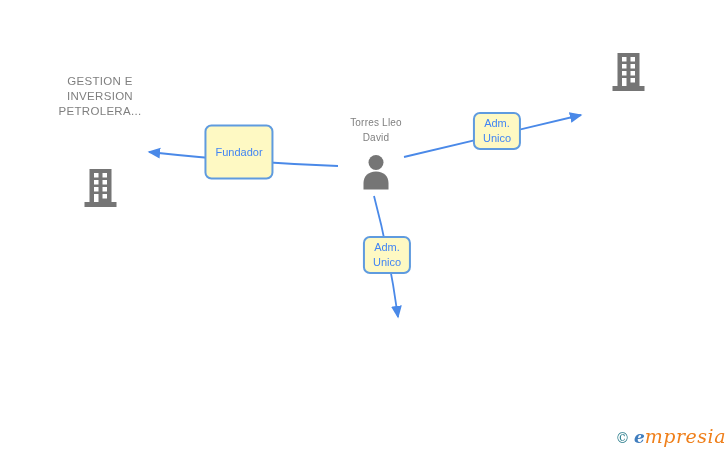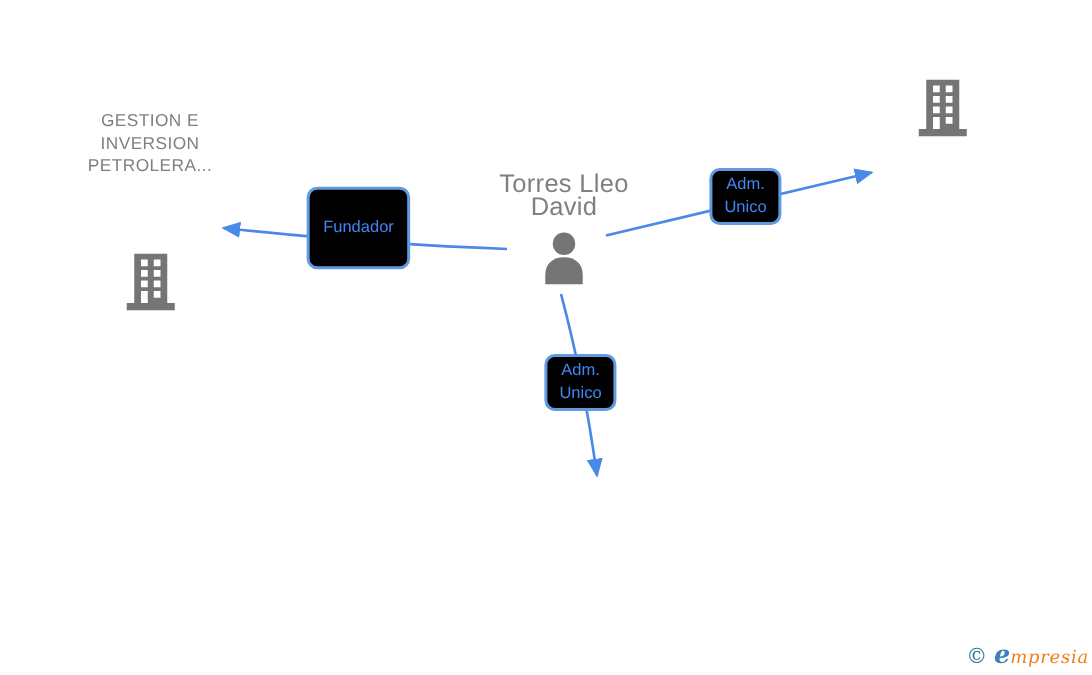--- a/index.html
+++ b/index.html
@@ -9,37 +9,37 @@
   }
   .edges{position:absolute;left:0;top:0;width:728px;height:450px;z-index:1;}
   .node{
     position:absolute;width:160px;display:flex;flex-direction:column;
     align-items:center;z-index:2;
   }
   .node-label{
     color:#7f7f7f;font-size:11.5px;line-height:15px;letter-spacing:.3px;
     text-align:center;white-space:pre-wrap;
   }
-  .person-label{font-size:17px;letter-spacing:.2px;}
+  .person-label{font-size:10px;letter-spacing:.2px;}
   .icon-gray{color:#757575;}
   .icon-orange{color:#ff5722;}
   .edge-label{
     position:absolute;transform:translate(-50%,-50%);z-index:3;
-    background:#000000;border:2px solid #5f9bdf;border-radius:7px;
+    background:#fef9c3;border:2px solid #5f9bdf;border-radius:7px;
     color:#4285f4;font-size:11px;line-height:15px;text-align:center;
     white-space:pre-wrap;padding:2px 8px;
   }
   .edge-label.single{padding:18px 9px;}
   .watermark{
     position:absolute;right:2px;bottom:3px;z-index:4;
     font-family:"DejaVu Serif", serif;white-space:nowrap;
   }
   .wm-copy{color:#2a7d8c;font-size:14px;font-style:normal;}
   .wm-e{color:#3f7dbe;font-style:italic;font-weight:700;font-size:17px;}
-  .wm-rest{color:#ef7f1a;font-style:italic;font-size:12px;letter-spacing:.5px;}
+  .wm-rest{color:#ef7f1a;font-style:italic;font-size:19px;letter-spacing:.5px;}
 </style>
 </head>
 <body>
 
 <div class="canvas">
 
   <svg class="edges" viewBox="0 0 728 450" xmlns="http://www.w3.org/2000/svg">
     <defs>
       <marker id="arrowhead" markerWidth="8" markerHeight="8" refX="6.2" refY="3" orient="auto" markerUnits="strokeWidth">
         <path d="M0,0 L7,3 L0,6 Z" fill="#4a89e8"></path>

